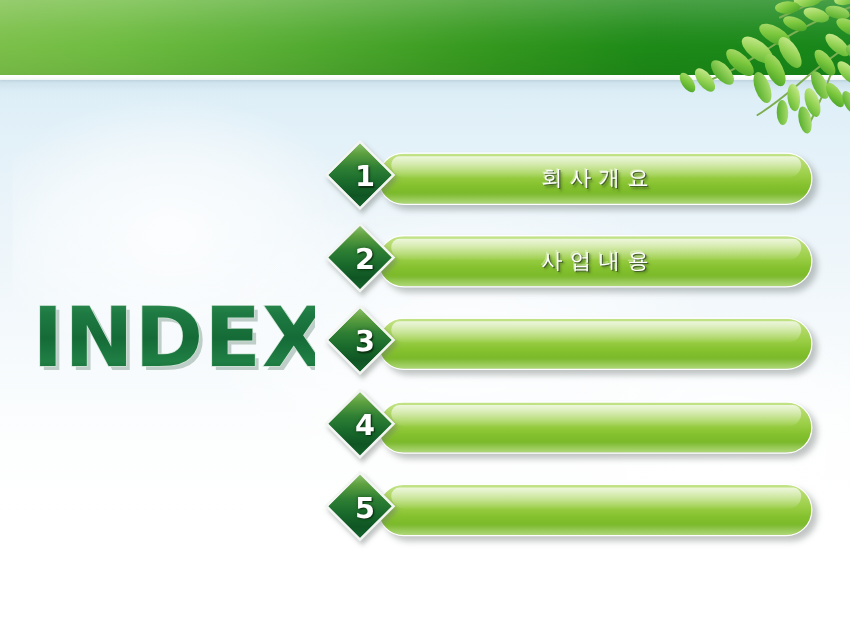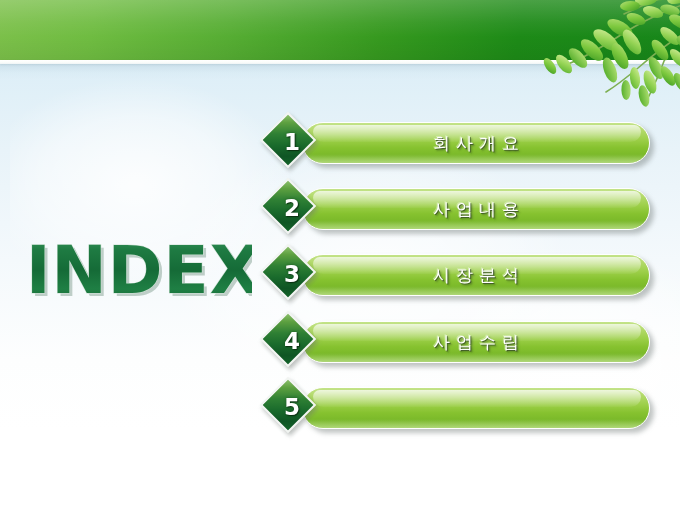--- a/index.html
+++ b/index.html
@@ -366,35 +366,33 @@
         <div class="diamond-num">2</div>
       </div>
     </div>
 
     <div class="menu-row r2">
       <div class="pill-shadow"></div>
       <div class="pill">
         <div class="pill-gloss"></div>
         <div class="pill-bottom-light"></div>
       </div>
-      <div class="pill-label">시장분석</div>
       <div class="diamond-wrap">
         <div class="diamond-shadow"></div>
         <div class="diamond"></div>
         <div class="diamond-num">3</div>
       </div>
     </div>
 
     <div class="menu-row r3">
       <div class="pill-shadow"></div>
       <div class="pill">
         <div class="pill-gloss"></div>
         <div class="pill-bottom-light"></div>
       </div>
-      <div class="pill-label">사업수립</div>
       <div class="diamond-wrap">
         <div class="diamond-shadow"></div>
         <div class="diamond"></div>
         <div class="diamond-num">4</div>
       </div>
     </div>
 
     <div class="menu-row r4">
       <div class="pill-shadow"></div>
       <div class="pill">

